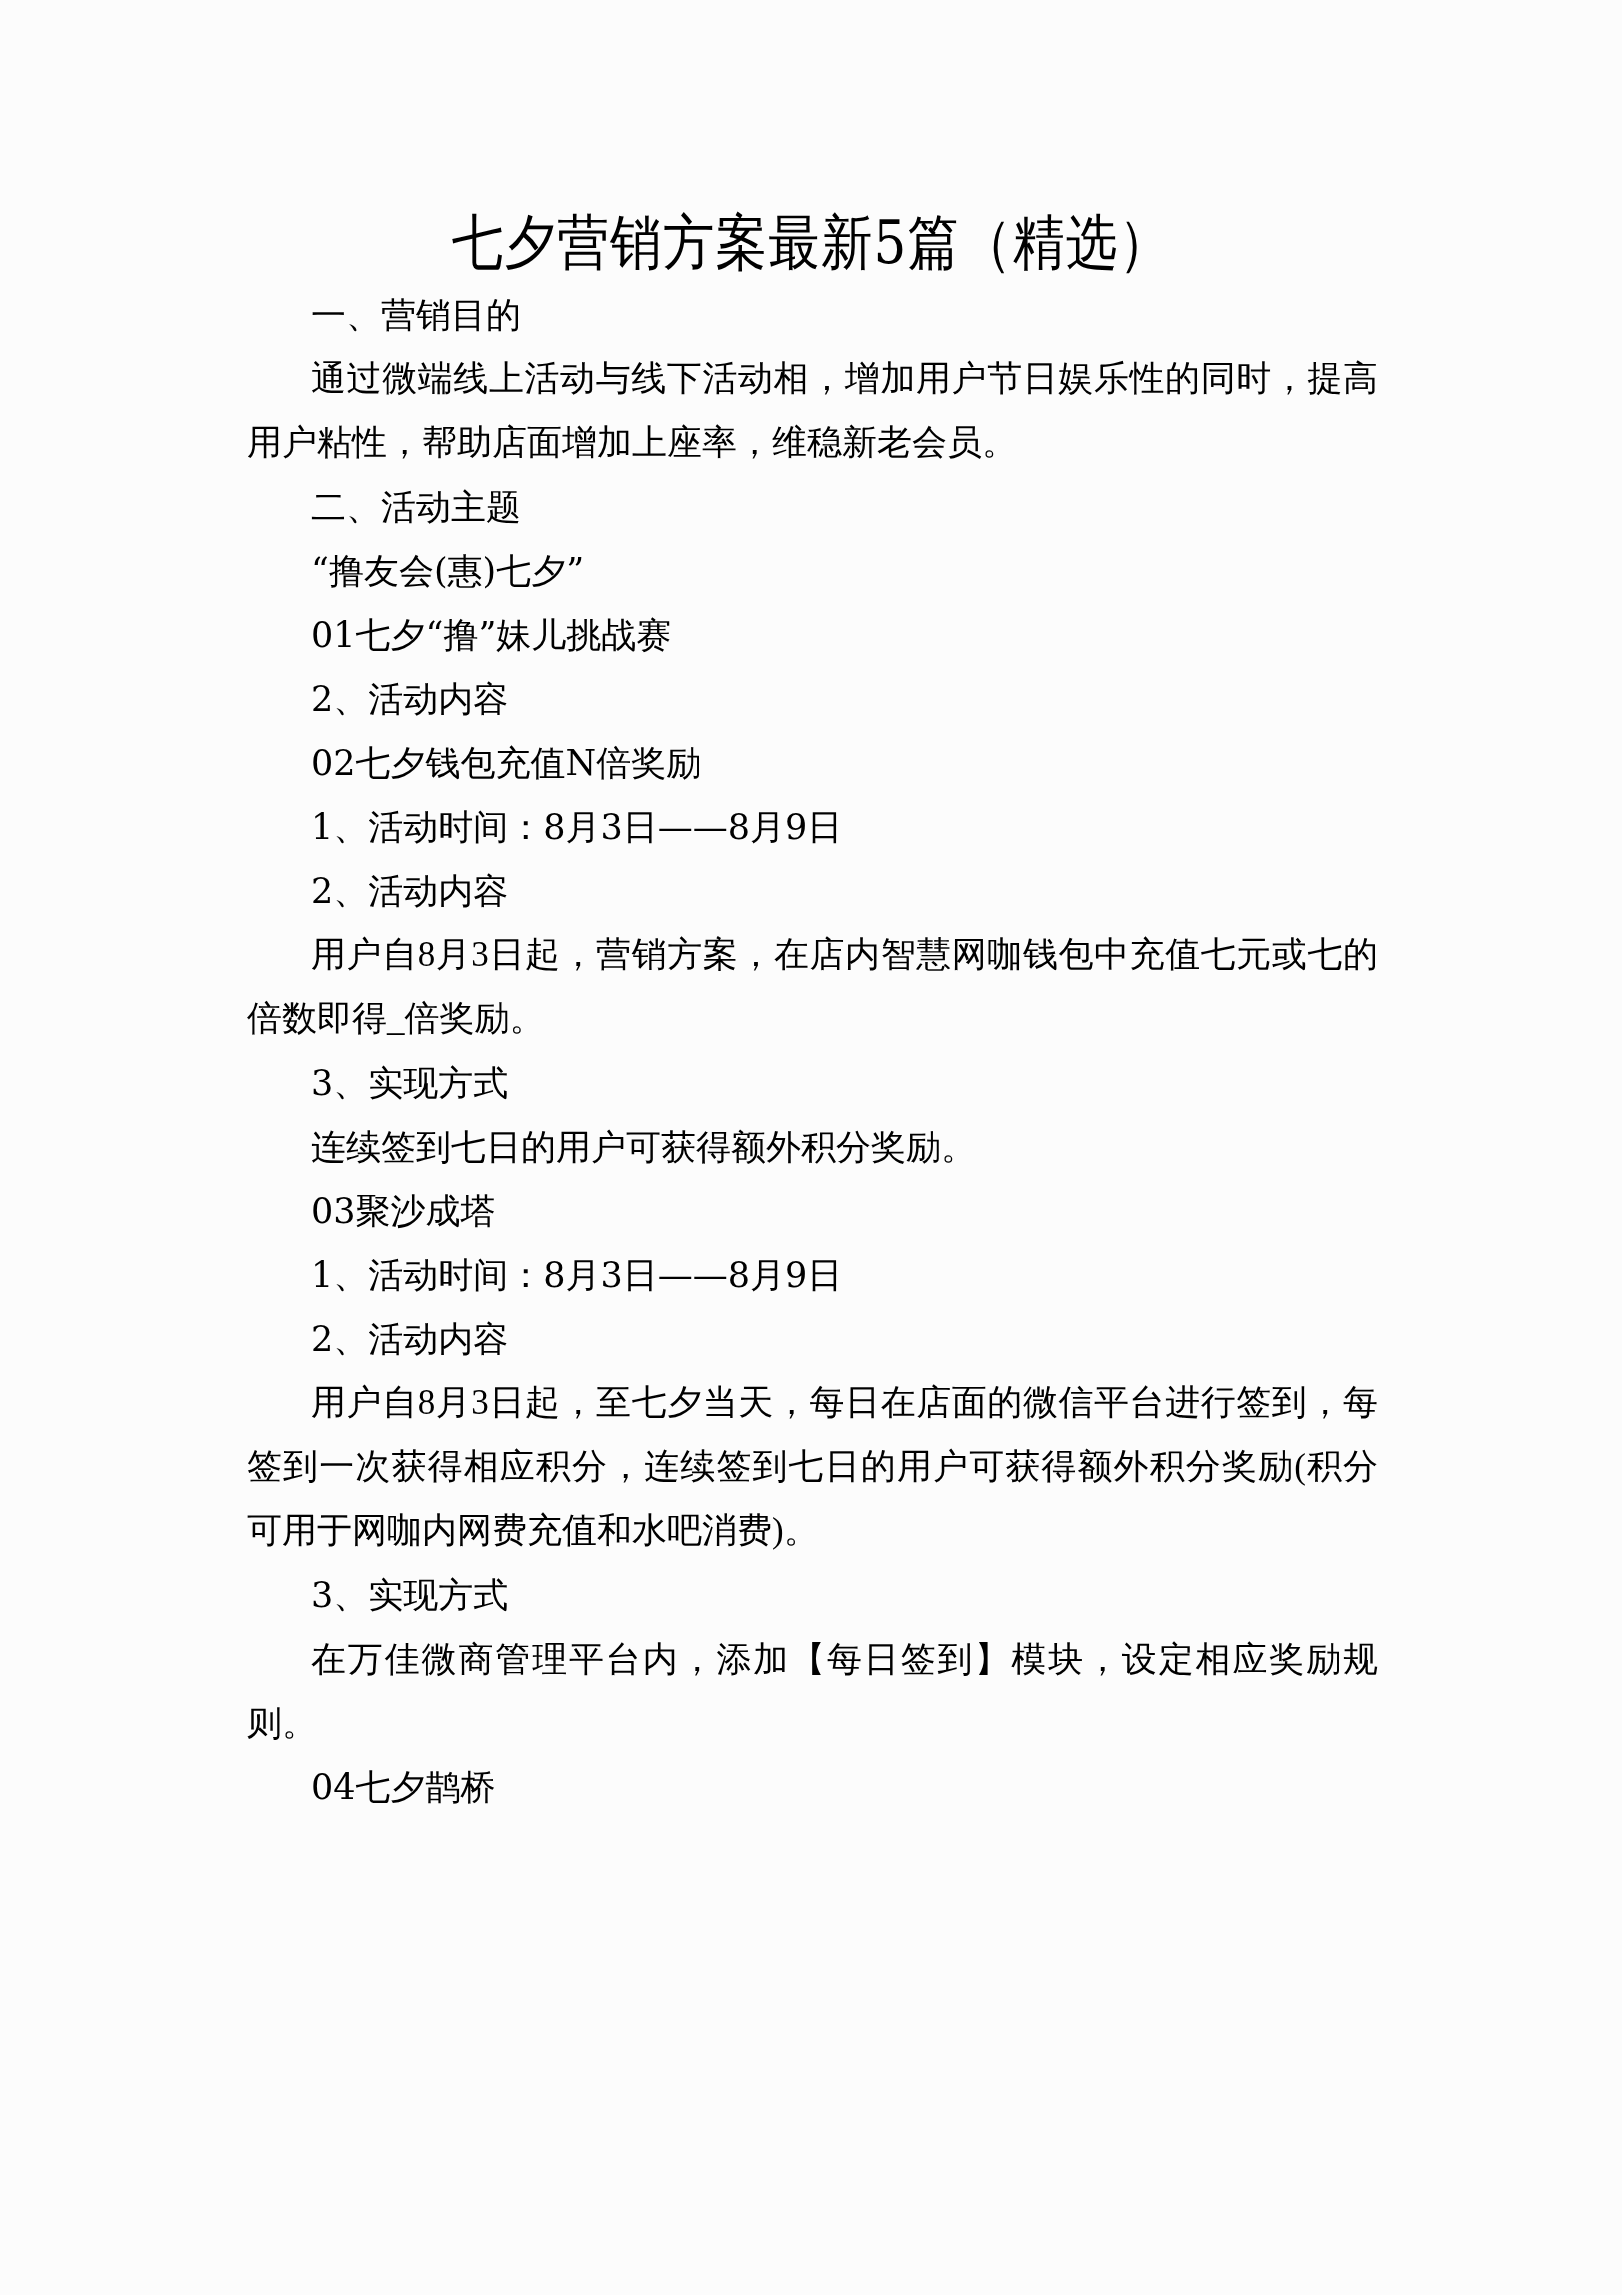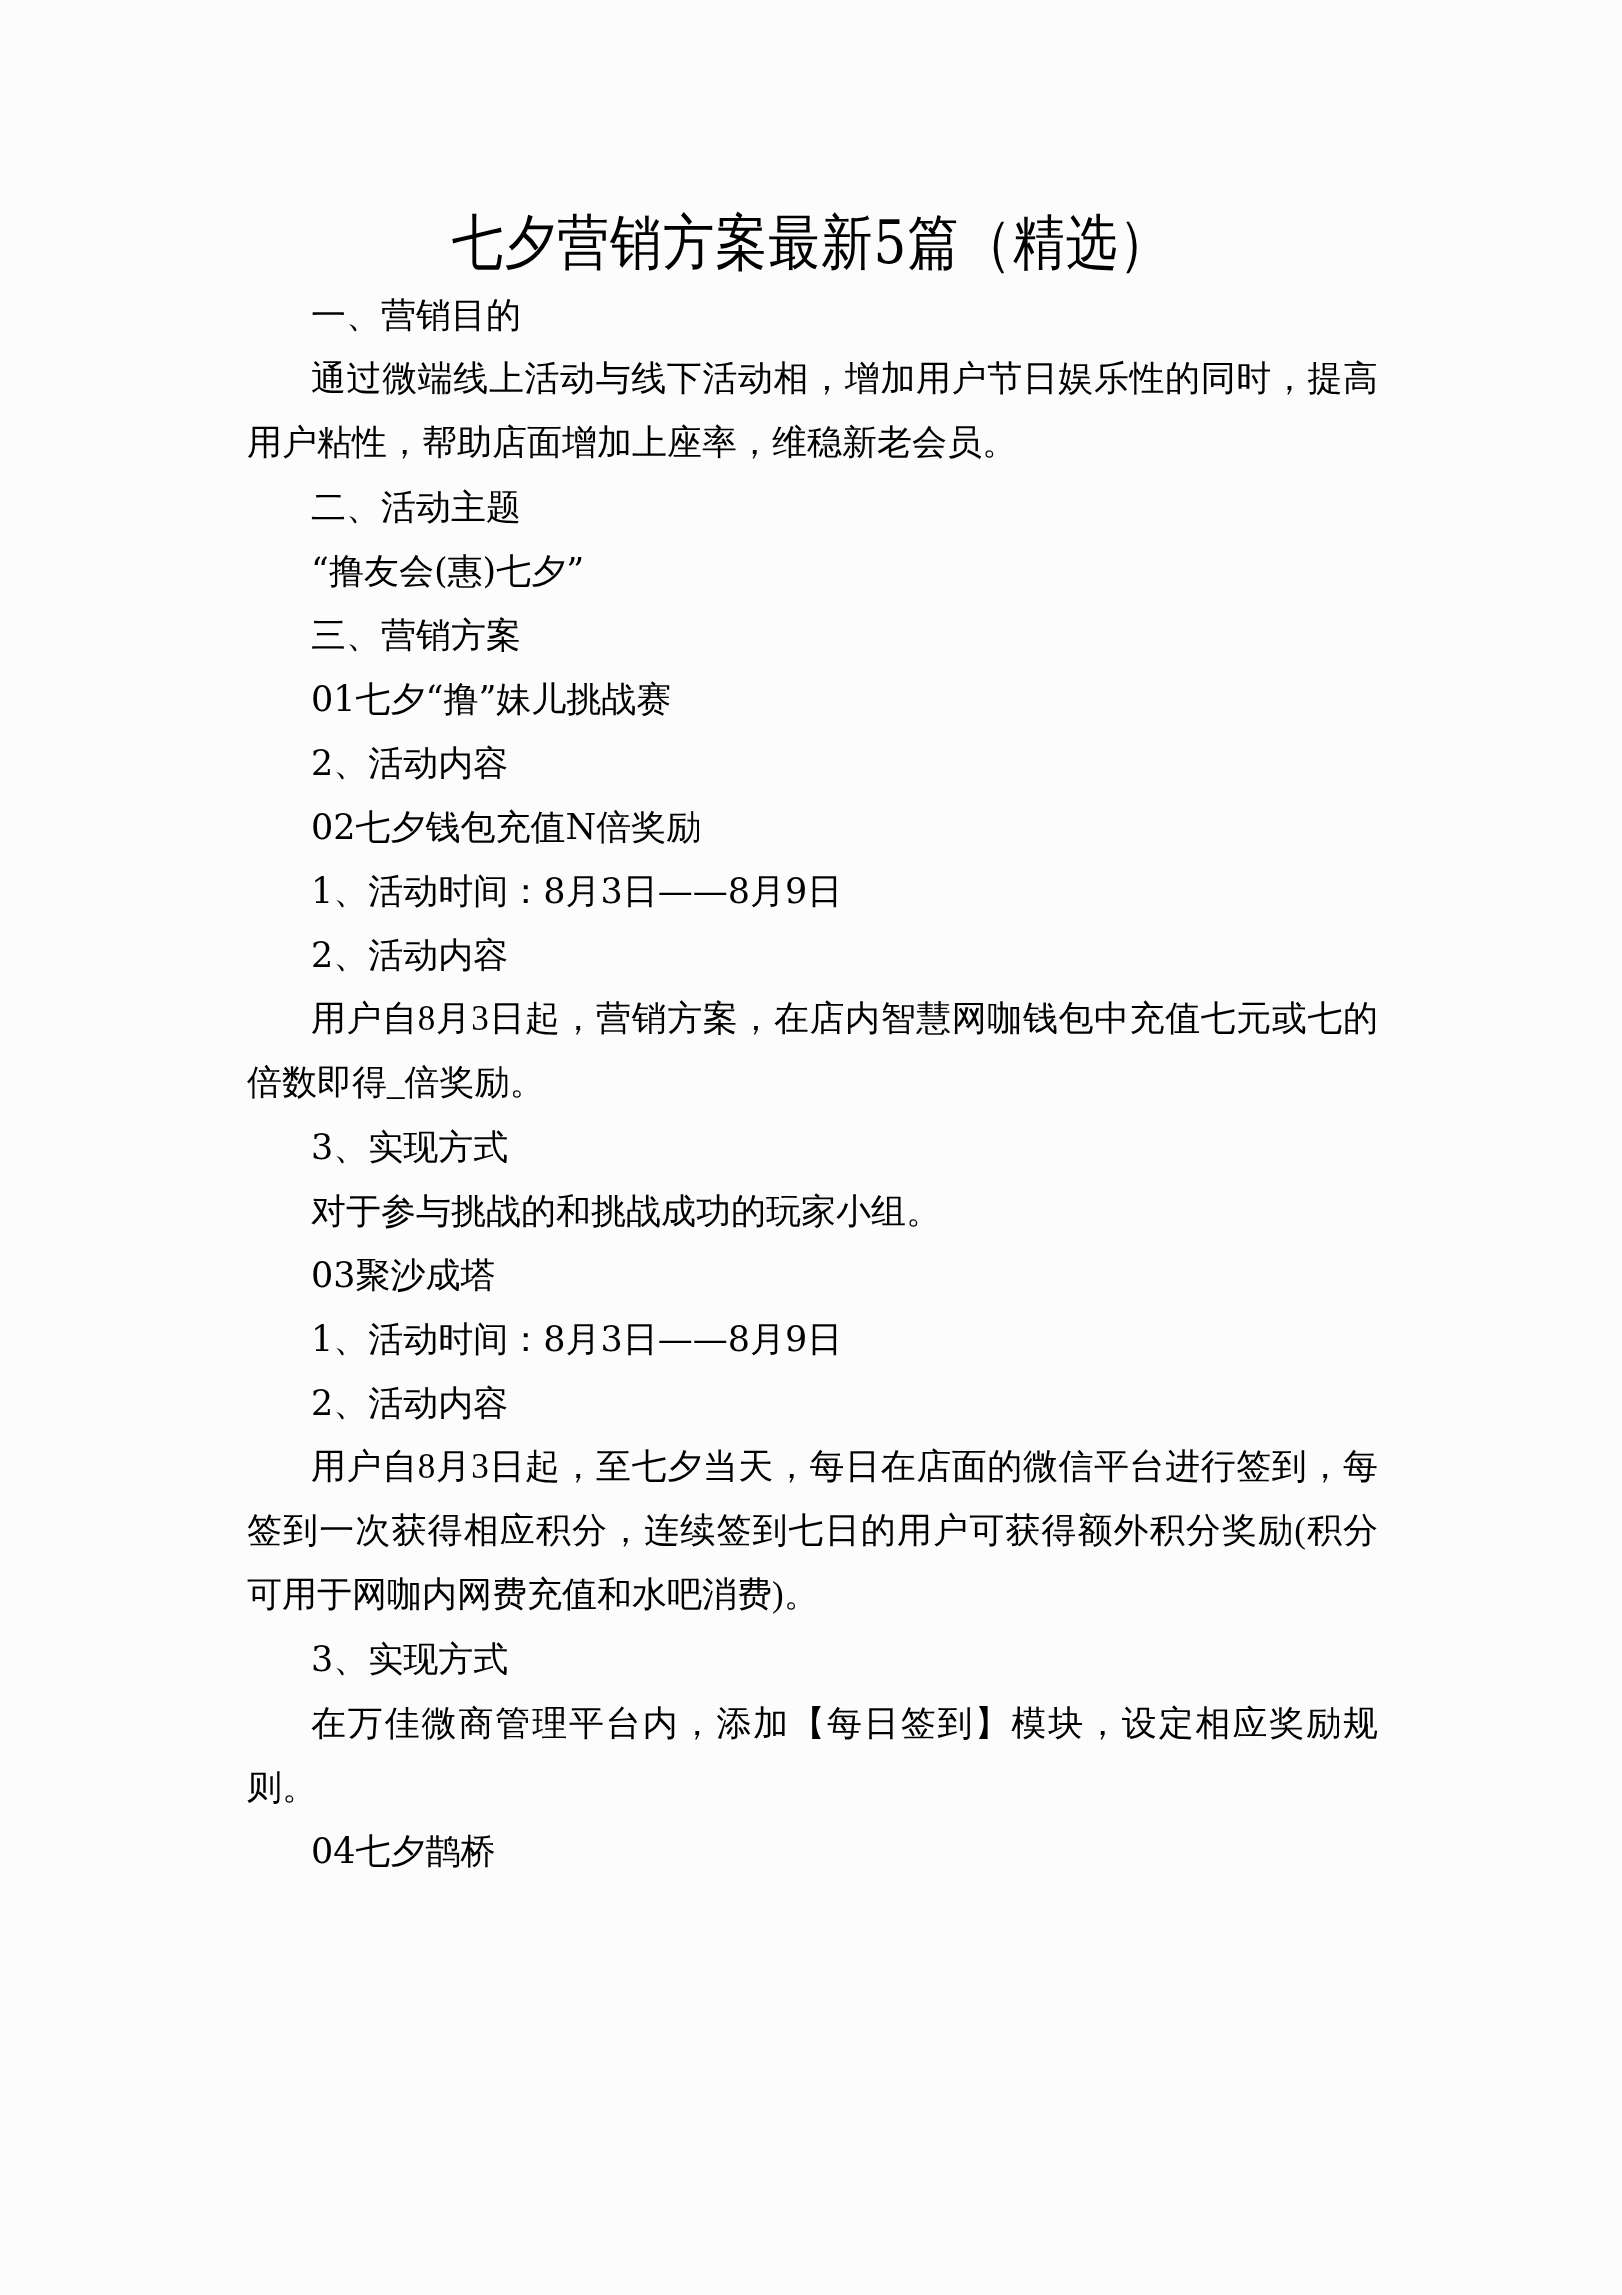--- a/index.html
+++ b/index.html
@@ -63,29 +63,28 @@
 <body>
 
 <div class="page">
   <h1 class="title">七夕营销方案最新5篇（精选）</h1>
 
   <div class="body">
     <p class="p heading">一、营销目的</p>
     <p class="p indent">通过微端线上活动与线下活动相，增加用户节日娱乐性的同时，提高用户粘性，帮助店面增加上座率，维稳新老会员。</p>
     <p class="p heading">二、活动主题</p>
     <p class="p heading">“撸友会(惠)七夕”</p>
-    <p class="p heading">三、营销方案</p>
     <p class="p heading">01七夕“撸”妹儿挑战赛</p>
     <p class="p heading">2、活动内容</p>
     <p class="p heading">02七夕钱包充值N倍奖励</p>
     <p class="p heading">1、活动时间：8月3日——8月9日</p>
     <p class="p heading">2、活动内容</p>
     <p class="p indent">用户自8月3日起，营销方案，在店内智慧网咖钱包中充值七元或七的倍数即得_倍奖励。</p>
     <p class="p heading">3、实现方式</p>
-    <p class="p heading">对于参与挑战的和挑战成功的玩家小组。</p>
+    <p class="p heading">连续签到七日的用户可获得额外积分奖励。</p>
     <p class="p heading">03聚沙成塔</p>
     <p class="p heading">1、活动时间：8月3日——8月9日</p>
     <p class="p heading">2、活动内容</p>
     <p class="p indent">用户自8月3日起，至七夕当天，每日在店面的微信平台进行签到，每签到一次获得相应积分，连续签到七日的用户可获得额外积分奖励(积分可用于网咖内网费充值和水吧消费)。</p>
     <p class="p heading">3、实现方式</p>
     <p class="p heading">在万佳微商管理平台内，添加【每日签到】模块，设定相应奖励规则。</p>
     <p class="p heading">04七夕鹊桥</p>
   </div>
 </div>
 

